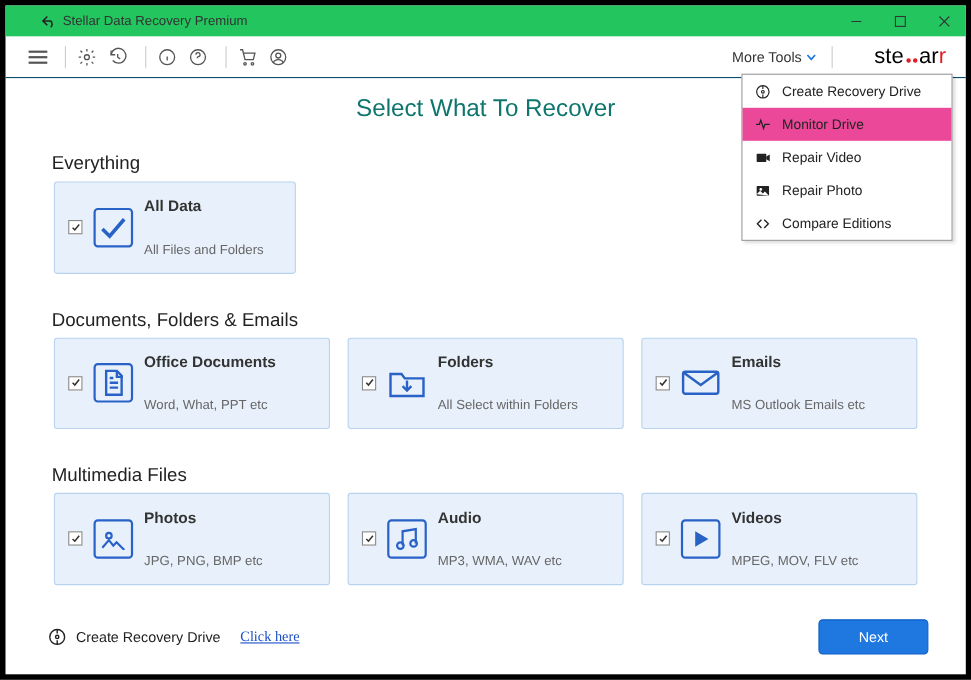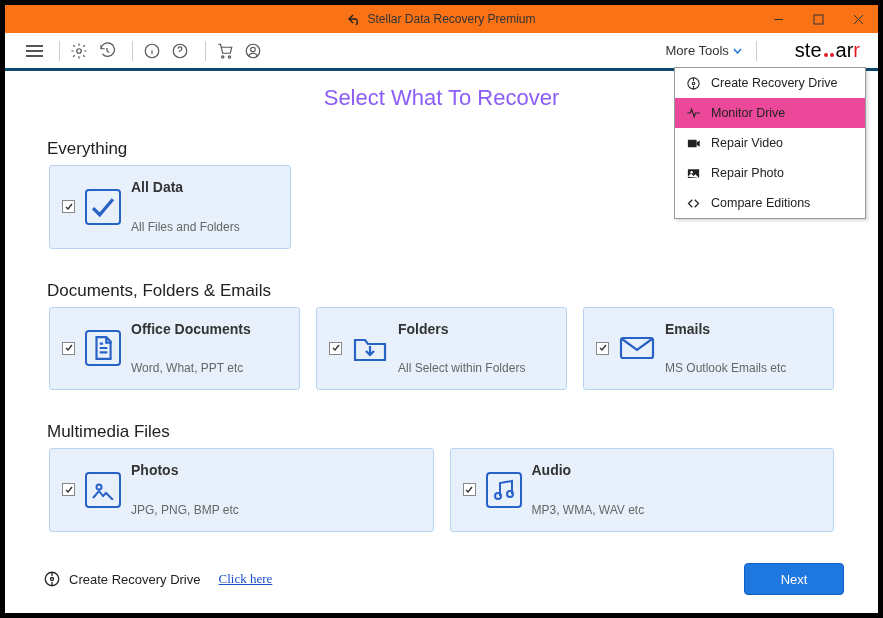--- a/index.html
+++ b/index.html
@@ -1,35 +1,35 @@
 <!DOCTYPE html>
 <html><head>
   <meta charset="utf-8">
   <style>
     * { margin:0; padding:0; box-sizing:border-box; font-family:"Segoe UI",Arial,sans-serif; }
     body { background:#000; display:flex; align-items:center; justify-content:center; height:618px; width:883px; }
     .window { width:873px; height:608px; background:#fff; position:relative; }
-    .titlebar { height:28px; display:flex; align-items:center; justify-content:center; position:relative; background:#f97316; }
+    .titlebar { height:28px; display:flex; align-items:center; position:relative; background:#22c55e;padding-left:32px; }
     .titlebar-title { font-size:12px; color:#333; display:flex; align-items:center; gap:6px; }
     .win-controls { position:absolute; right:0; top:0; display:flex; }
     .win-btn { width:40px; height:28px; display:flex; align-items:center; justify-content:center; color:#555; cursor:pointer; }
-    .toolbar { height:38px; display:flex; align-items:center; padding:0 18px; border-bottom:3px solid #0c4a6e; position:relative; }
+    .toolbar { height:38px; display:flex; align-items:center; padding:0 18px; border-bottom:1px solid #0c4a6e; position:relative; }
     .tb-icon { width:22px; height:22px; margin-right:6px; display:flex; align-items:center; justify-content:center; color:#555; cursor:pointer; }
     .tb-sep { width:1px; height:20px; background:#ccc; margin:0 8px; }
     .more-tools { margin-left:auto; font-size:13px; color:#333; cursor:pointer; display:flex; align-items:center; gap:4px; }
     .logo { margin-left:30px; font-size:20px; font-weight:500; letter-spacing:0px; }
     .logo .red { color:#e31c23; }
     .logo-dots { display:inline-flex; gap:2px; margin:0 2px 6px; }
     .logo-dots span { width:4px; height:4px; border-radius:50%; background:#e31c23; }
     .content { padding:10px 44px 0; }
-    .main-title { text-align:center; font-size:22px; font-weight:400; color:#8b5cf6; margin:4px 0 28px; }
+    .main-title { text-align:center; font-size:22px; font-weight:400; color:#0f766e; margin:4px 0 28px; }
     .section-title { font-size:17px; color:#222; margin:0 0 6px -2px; }
     .cards-row { display:flex; gap:16px; margin-bottom:32px; }
     .card { flex:1; background:#e8f1fb; border:1px solid #b7d3ef; border-radius:3px; padding:13px 12px; display:flex; align-items:center; gap:10px; cursor:pointer; min-height:62px; }
-    .card.single { max-width:254px; flex:none; width:242px; }
+    .card.single { max-width:254px; flex:none; width:220px; }
     .check { width:13px; height:13px; border:1px solid #888; background:#fff; display:flex; align-items:center; justify-content:center; flex-shrink:0; }
     .check svg { display:block; }
     .card-icon { width:36px; height:36px; border:2px solid #2962c7; border-radius:4px; display:flex; align-items:center; justify-content:center; flex-shrink:0; }
     .card-icon svg { display:block; }
     .card-text { display:flex; flex-direction:column; line-height:1.25; }
     .card-title { font-size:14px; font-weight:600; color:#333; }
     .card-sub { font-size:12px; color:#666;margin-top:23px; }
     .footer { position:absolute; bottom:0; left:0; right:0; padding:18px 34px 18px 38px; display:flex; align-items:center; }
     .footer-left { display:flex; align-items:center; gap:8px; font-size:13px; color:#222; }
     .footer-left a { color:#1a4fc9; text-decoration:underline; margin-left:10px;font-family:Liberation Serif, serif; }
@@ -292,20 +292,36 @@
               <path d="M8 18V5l12-2v13"></path>
               <circle cx="6" cy="18" r="3"></circle>
               <circle cx="18" cy="16" r="3"></circle>
             </svg>
           </span>
         <span class="card-text">
           <span class="card-title">Audio</span>
           <span class="card-sub">MP3, WMA, WAV etc</span>
         </span>
       </div>
+      <div class="card">
+        <span class="check">
+            <svg width="10" height="10">
+              <path d="M2 5l2 2 4-5" stroke="#333" stroke-width="1.4" fill="none"></path>
+            </svg>
+          </span>
+        <span class="card-icon">
+            <svg width="20" height="20" viewBox="0 0 20 20">
+              <path d="M5 3l12 7-12 7z" fill="#2962c7"></path>
+            </svg>
+          </span>
+        <span class="card-text">
+          <span class="card-title">Videos</span>
+          <span class="card-sub">MPEG, MOV, FLV etc</span>
+        </span>
+      </div>
     </div>
   </div>
 
   <div class="footer">
     <div class="footer-left">
       <svg width="18" height="18" viewBox="0 0 24 24" fill="none" stroke="#222" stroke-width="1.7">
           <circle cx="12" cy="12" r="9"></circle>
           <circle cx="12" cy="12" r="2"></circle>
           <path d="M12 3v5M12 16v5"></path>
         </svg>

